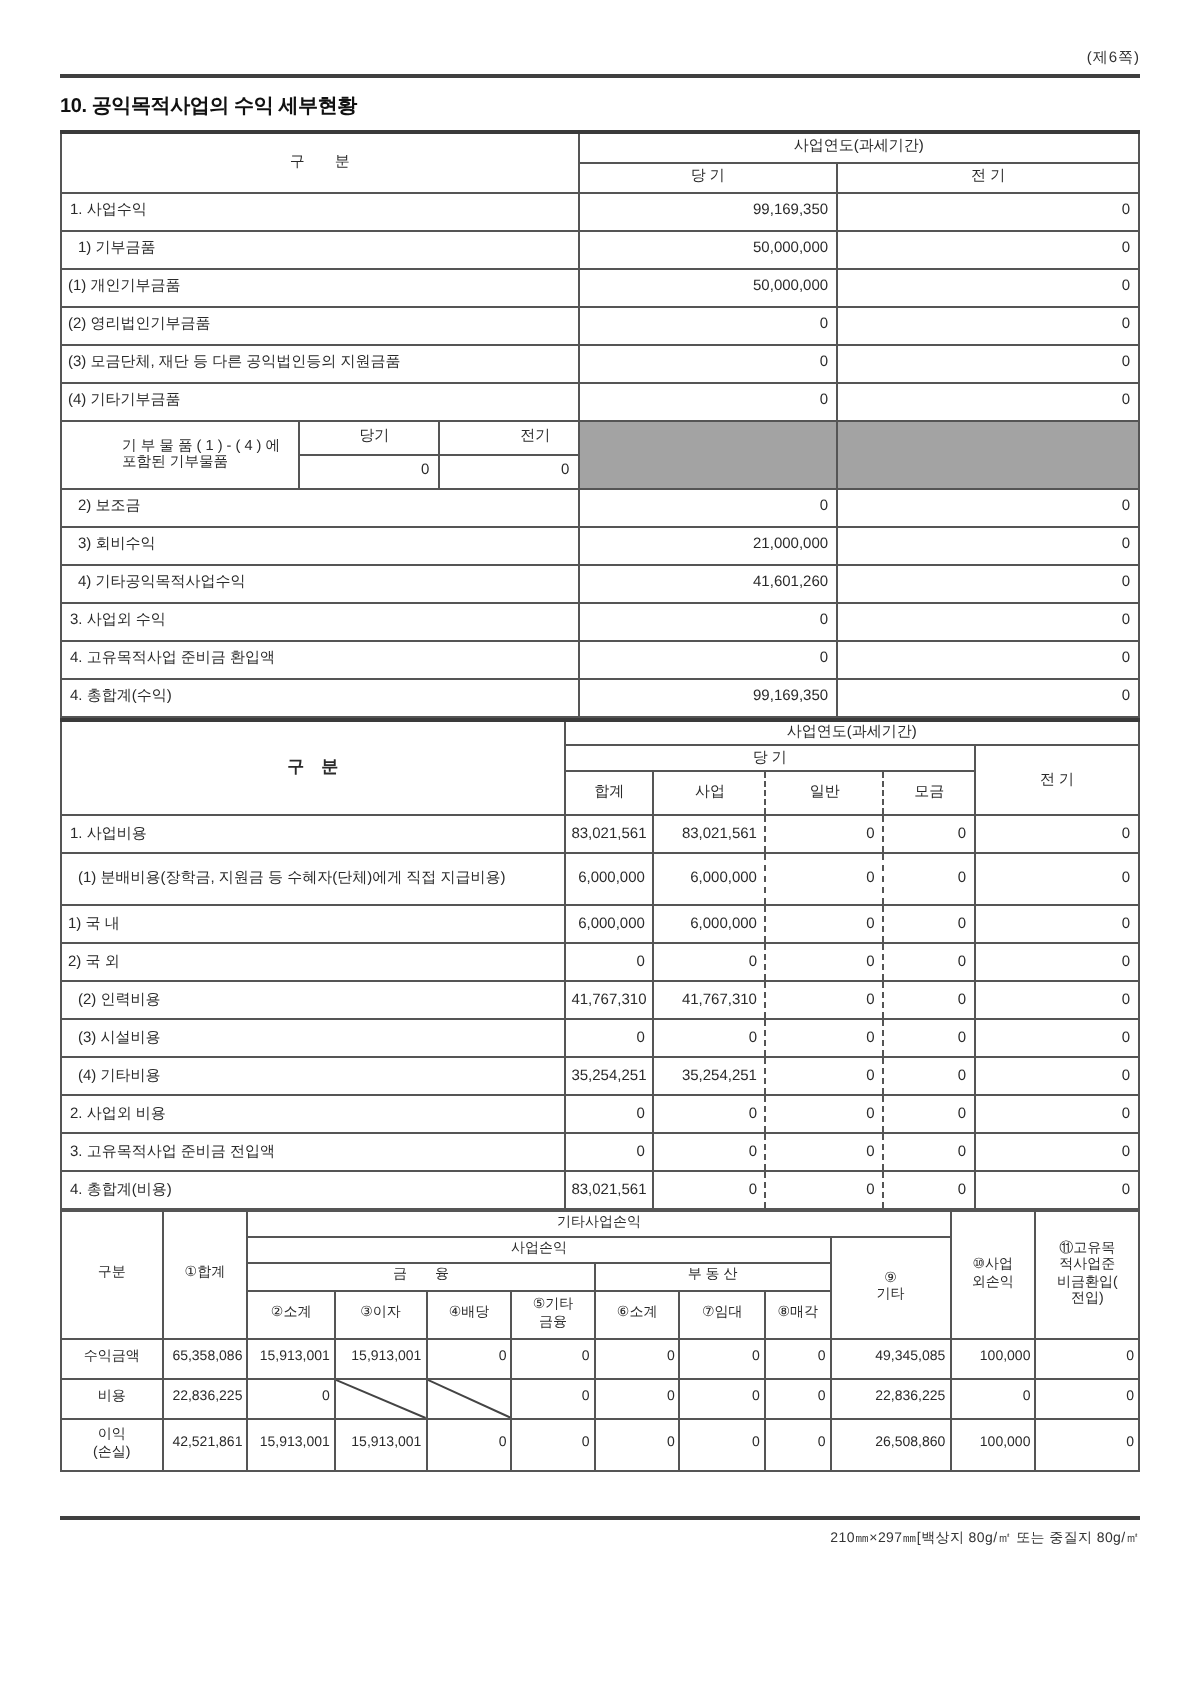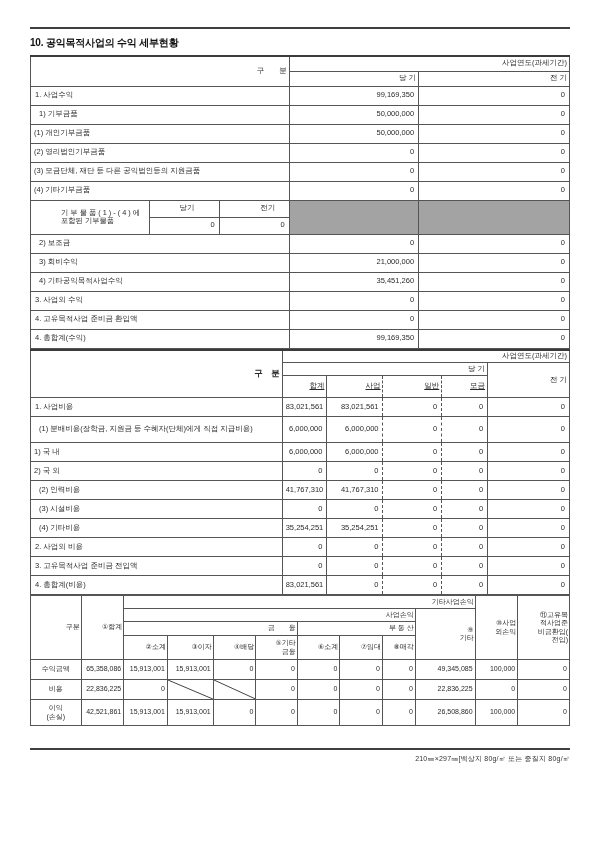--- a/index.html
+++ b/index.html
@@ -9,39 +9,39 @@
     font-family:"Liberation Sans","DejaVu Sans",sans-serif; color:#2a2a2a;
     outline:1px solid #d9d9d9; overflow:hidden;
   }
   .content { padding:24px 30px 0 30px; }
   .page-marker { text-align:right; font-size:7.5px; color:#333; letter-spacing:0.5px; }
   .rule-thick { border-top:2.5px solid #3f3f3f; margin-top:3px; }
   .sec-title { font-size:10px; font-weight:bold; color:#111; margin:7px 0 5px 0; letter-spacing:-0.2px; }
 
   table { width:100%; border-collapse:collapse; table-layout:fixed; }
   th, td { border:1px solid #555; font-weight:normal; line-height:1.15; overflow:hidden; }
-  th { text-align:right; font-size:7.5px; padding:1px 2px; }
+  th { text-align:center; font-size:7.5px; padding:1px 2px; }
   td { font-size:7.5px; padding:1px 3px; }
   td.num { text-align:right; padding-right:4px; }
   td.lab { text-align:left; }
   .ind0 { padding-left:4px; } .ind1 { padding-left:8px; } .ind2 { }
   .ml { white-space:pre-line; }
   table.ttop { border-top:2px solid #3a3a3a; border-bottom:1.8px solid #3a3a3a; }
 
   
   #t10 th { height:15px; }
   #t10 td { height:19px; }
   #t10 td.sub { height:17px;padding-left:30px; }
   #t10 .gift-label { white-space:pre-line; font-size:7.3px; }
   td.gray { background:#a3a3a3; }
   #t10 tr.hdr1 th, #t11 tr.hdr1 th { border-bottom-width:1px; }
 
   
   #t11 th.gubun { font-weight:bold; font-size:8.5px; }
-  #t11 tr.hdr1 th { height:13px; } #t11 tr.hdr2 th { height:13px; } #t11 tr.hdr3 th { height:22px;text-decoration:underline; }
+  #t11 tr.hdr1 th { height:13px; } #t11 tr.hdr2 th { height:13px; } #t11 tr.hdr3 th { height:22px; }
   #t11 td { height:19px; }
   #t11 td.wrap { height:26px; }
   #t11 .dR { border-right-style:dashed; }
   #t11 .dL { border-left-style:dashed; }
 
   
   #t12 th { font-size:7px; padding:0 1px; }
   #t12 td { font-size:7px; padding:0 2px; height:20px; }
   #t12 tr.hdr1 th { height:13px; } #t12 tr.hdr2 th { height:13px; }
   #t12 tr.hdr3 th { height:14px; } #t12 tr.hdr4 th { height:24px; }
@@ -51,20 +51,21 @@
   td.diag svg { position:absolute; left:0; top:0; width:100%; height:100%; display:block; }
 
   .bottom-rule { border-top:2.5px solid #3f3f3f; margin-top:22px; }
   .footer-note { text-align:right; font-size:7px; color:#333; margin-top:4px; letter-spacing:0.2px; }
 </style>
 </head>
 <body>
 
 <div class="page">
   <div class="content">
+    <div class="page-marker">(제6쪽)</div>
     <div class="rule-thick"></div>
 
     <div class="sec-title">10. 공익목적사업의 수익 세부현황</div>
     <table id="t10" class="ttop">
       <colgroup>
           <col style="width:22%">
           <col style="width:13%">
           <col style="width:13%">
           <col style="width:24%">
           <col style="width:28%">
@@ -125,21 +126,21 @@
         <td class="num">0</td>
         <td class="num">0</td>
       </tr>
       <tr>
         <td colspan="3" class="lab ind1">3) 회비수익</td>
         <td class="num">21,000,000</td>
         <td class="num">0</td>
       </tr>
       <tr>
         <td colspan="3" class="lab ind1">4) 기타공익목적사업수익</td>
-        <td class="num">35,451,260</td>
+        <td class="num">41,601,260</td>
         <td class="num">0</td>
       </tr>
       <tr>
         <td colspan="3" class="lab ind0">3. 사업외 수익</td>
         <td class="num">0</td>
         <td class="num">0</td>
       </tr>
       <tr>
         <td colspan="3" class="lab ind0">4. 고유목적사업 준비금 환입액</td>
         <td class="num">0</td>

